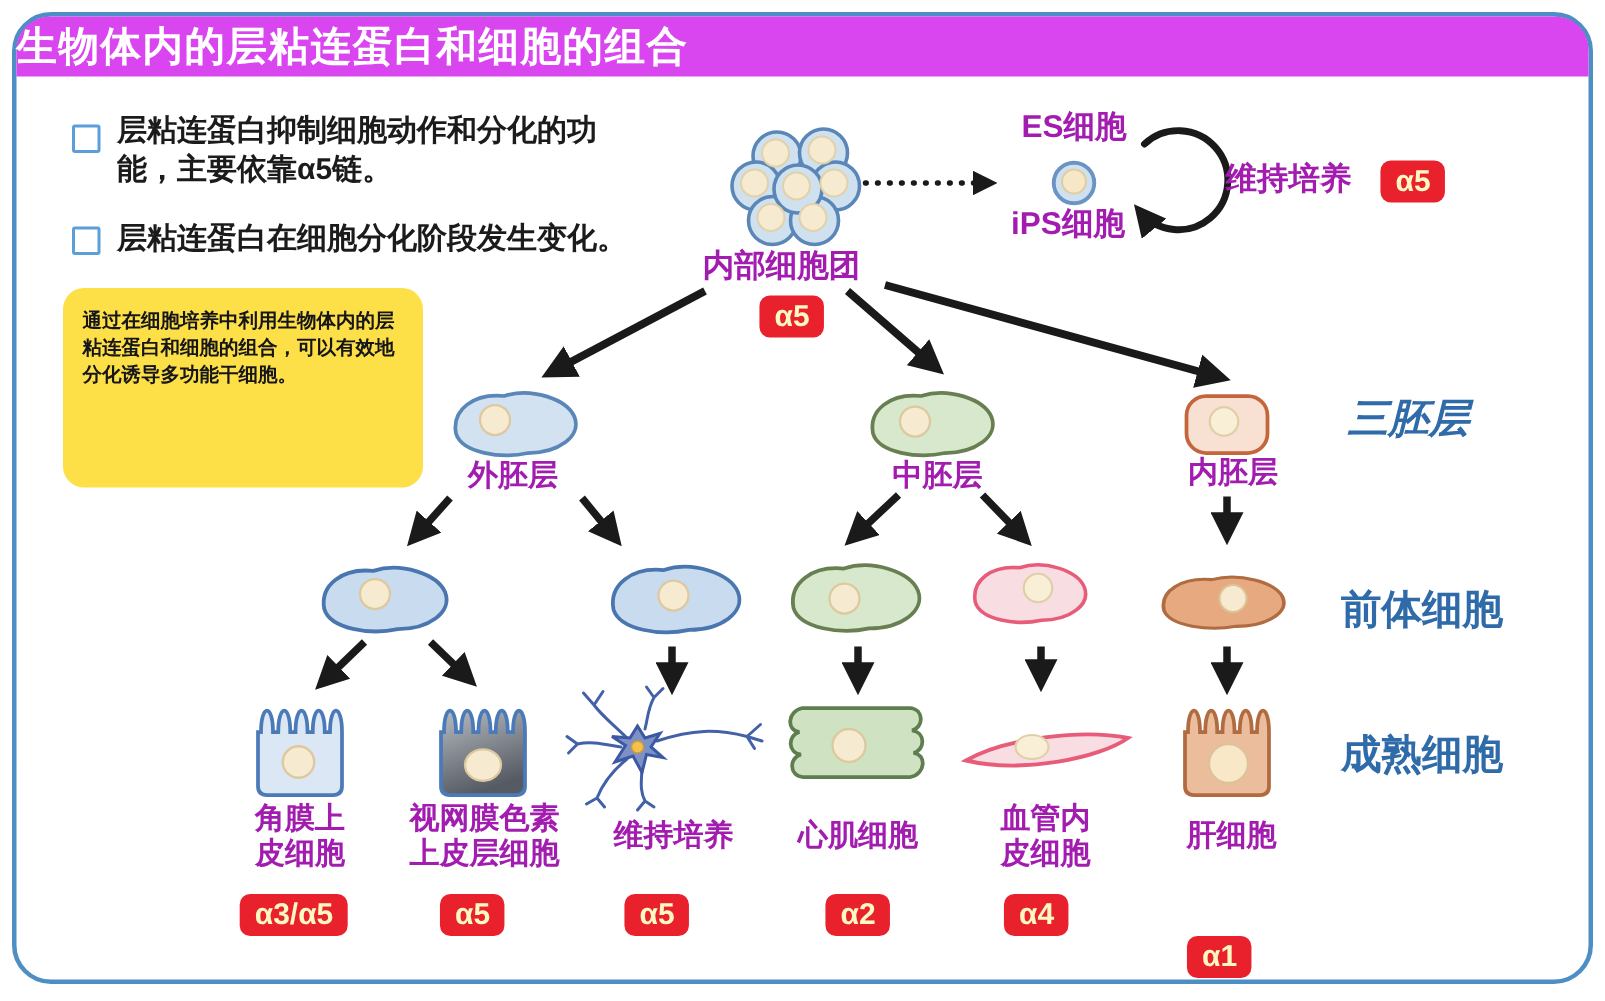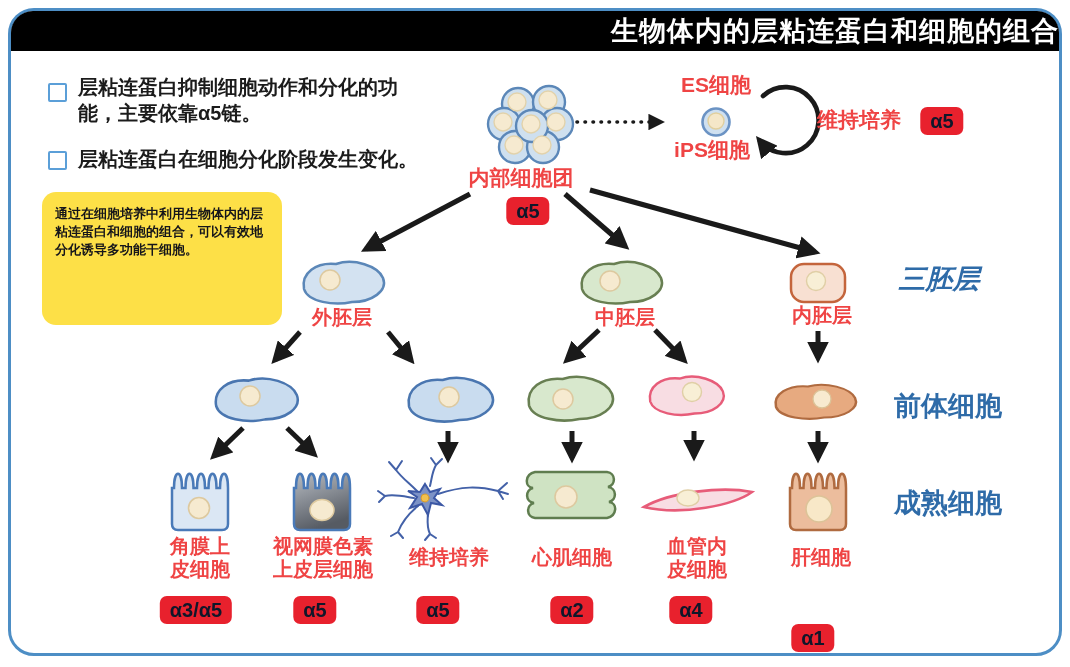--- a/index.html
+++ b/index.html
@@ -1,35 +1,35 @@
 <!DOCTYPE html>
 <html><head>
 <meta charset="utf-8">
 <style>
   html,body{margin:0;padding:0;background:#fff;}
   body{width:1070px;height:667px;position:relative;overflow:hidden;
        font-family:"Liberation Sans","DejaVu Sans",sans-serif;color:#111;}
   .abs{position:absolute;}
   
   .frame{left:8px;top:8px;width:1048px;height:642px;border:3px solid #4d8ec5;border-radius:26px;background:#fff;}
-  .titlebar{left:11px;top:11px;width:1048px;height:40px;background:#000000;border-radius:22px 22px 0 0;
-            display:flex;align-items:center;justify-content:flex-end;}
+  .titlebar{left:11px;top:11px;width:1048px;height:40px;background:#d946ef;border-radius:22px 22px 0 0;
+            display:flex;align-items:center;justify-content:flex-start;}
   .titlebar span{color:#fff;font-weight:bold;font-size:27px;letter-spacing:1px;}
   
   .checkbox{width:15px;height:15px;border:2px solid #5b9fd8;border-radius:2px;background:#fff;}
   .bullet-text{font-size:20px;font-weight:600;line-height:1.28;color:#1b1b1b;}
   
   .note{left:42px;top:192px;width:240px;height:133px;background:#fde047;border-radius:14px;
         padding:13px 13px;box-sizing:border-box;font-size:13px;font-weight:600;line-height:1.38;color:#15151a;}
   
   .cell-label{transform:translateX(-50%);text-align:center;font-weight:bold;font-size:20px;
-              color:#ef4444;white-space:pre-line;line-height:1.13;}
+              color:#a21caf;white-space:pre-line;line-height:1.13;}
   .big-label{font-size:21px;}
   .stage-label{transform:translateX(-50%);font-weight:bold;font-size:27px;color:#2e6ba8;white-space:nowrap;}
-  .badge{transform:translateX(-50%);background:#e8212d;color:#0f172a;font-weight:bold;font-size:20px;
+  .badge{transform:translateX(-50%);background:#e8212d;color:#fef9c3;font-weight:bold;font-size:20px;
          border-radius:7px;padding:0 10px;height:28px;line-height:28px;text-align:center;white-space:nowrap;}
   svg{position:absolute;left:0;top:0;}
 </style>
 </head>
 <body>
 
 <div class="abs frame"></div>
 <div class="abs titlebar">
   <span>生物体内的层粘连蛋白和细胞的组合</span>
 </div>

